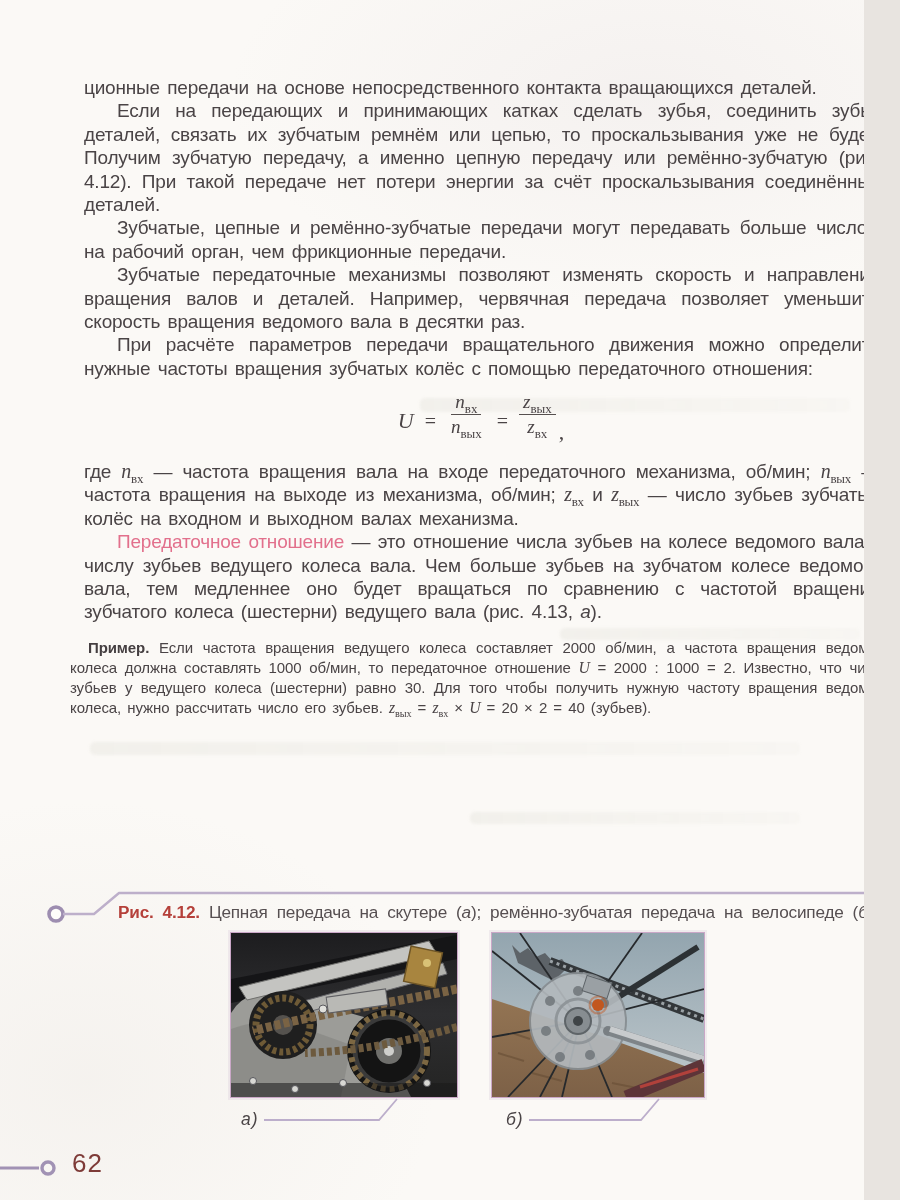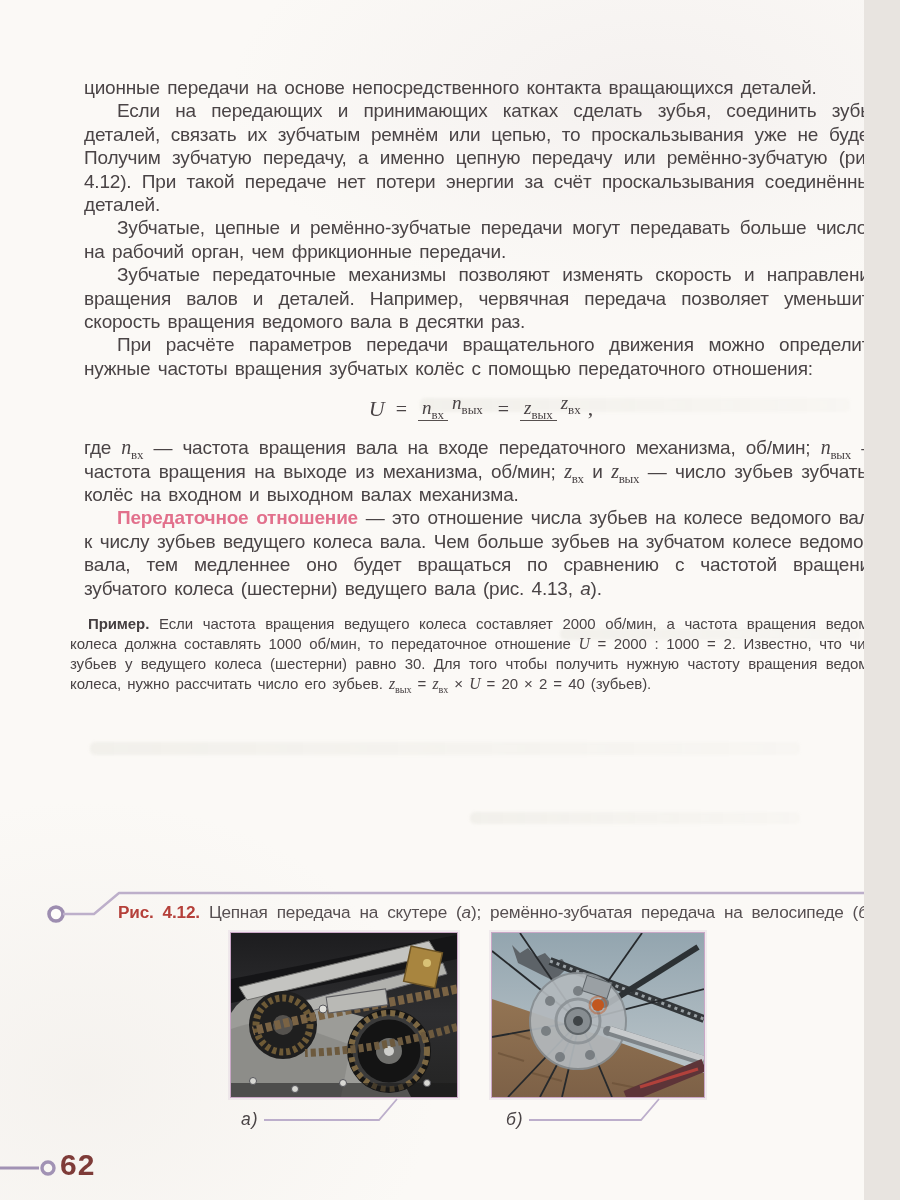--- a/index.html
+++ b/index.html
@@ -19,55 +19,55 @@
     text-align:justify;letter-spacing:-0.2px;word-spacing:0.12em;
   }
   p.ind{text-indent:33px;}
   p.noind{text-indent:0;}
   p.example{
     margin:14px 2px 2px 0;font-size:15px;line-height:19.9px;
     text-align:justify;letter-spacing:-0.1px;word-spacing:0.14em;text-indent:18px;
   }
   .seg-n{}
   .seg-b{font-weight:bold;color:#453f41;}
-  .seg-pink{font-weight:bold;color:#e2708c;margin-top:16px;}
+  .seg-pink{font-weight:normal;color:#e2708c;margin-top:16px;}
   .seg-red{font-weight:bold;color:#b5403a;}
   .seg-i{font-style:italic;}
   .seg-m{font-family:"Liberation Serif", serif;font-style:italic;font-size:1.05em;}
   sub.msub{font-family:"Liberation Serif", serif;font-size:0.68em;font-style:normal;line-height:0;}
   
   .formula{
     display:flex;justify-content:center;align-items:center;gap:9px;
     margin:11px 0 9px;font-family:"Liberation Serif", serif;
     font-size:22px;color:#4a4446;
   }
   .formula .var{font-style:italic;}
   .formula .op{font-size:20px;padding:0 2px;}
-  .frac{display:inline-flex;flex-direction:row;align-items:center;font-size:19px;line-height:1.15;}
+  .frac{display:inline-flex;flex-direction:column;align-items:center;font-size:19px;line-height:1.15;}
   .frac .num{border-bottom:1.6px solid #56504f;padding:0 4px 1px;}
   .frac .den{padding:1px 4px 13px;}
   .formula .comma{margin-left:-6px;align-self:flex-end;padding-bottom:6px;}
   
   .figure{position:absolute;left:12px;top:880px;width:900px;height:300px;}
   .fig-decor{position:absolute;left:0;top:0;}
   .caption{
     position:absolute;left:106px;top:21px;width:762px;
     font-size:17.2px;line-height:22px;color:#564f51;
     letter-spacing:-0.2px;word-spacing:0.26em;
   }
   .photo{position:absolute;top:52px;border:1px solid #caa7c7;box-shadow:0 0 0 2px rgba(196,170,200,0.18);background:#777;}
   .photo-a{left:218px;width:226px;height:164px;}
   .photo-b{left:479px;width:212px;height:164px;}
   .photo svg{display:block;}
   .plabel{position:absolute;top:229px;font-size:17.5px;font-style:italic;color:#4a4446;letter-spacing:1px;}
   .la{left:229px;} .lb{left:494px;}
   
   .footer{position:absolute;left:0;top:1146px;width:220px;height:48px;}
   .footer svg{position:absolute;left:0;top:0;}
-  .pagenum{position:absolute;left:60px;top:2px;font-size:30px;font-weight:bold;color:#7e3b38;letter-spacing:1px;}
+  .pagenum{position:absolute;left:72px;top:2px;font-size:26px;font-weight:normal;color:#7e3b38;letter-spacing:1px;}
   
   .ghost{position:absolute;border-radius:5px;filter:blur(1.6px);
     background:linear-gradient(90deg, rgba(150,152,132,0.09), rgba(150,152,132,0.03));}
 </style>
 </head>
 <body>
 
 <div class="page">
 
   <div class="ghost" style="left:420px;top:398px;width:430px;height:14px;"></div>

